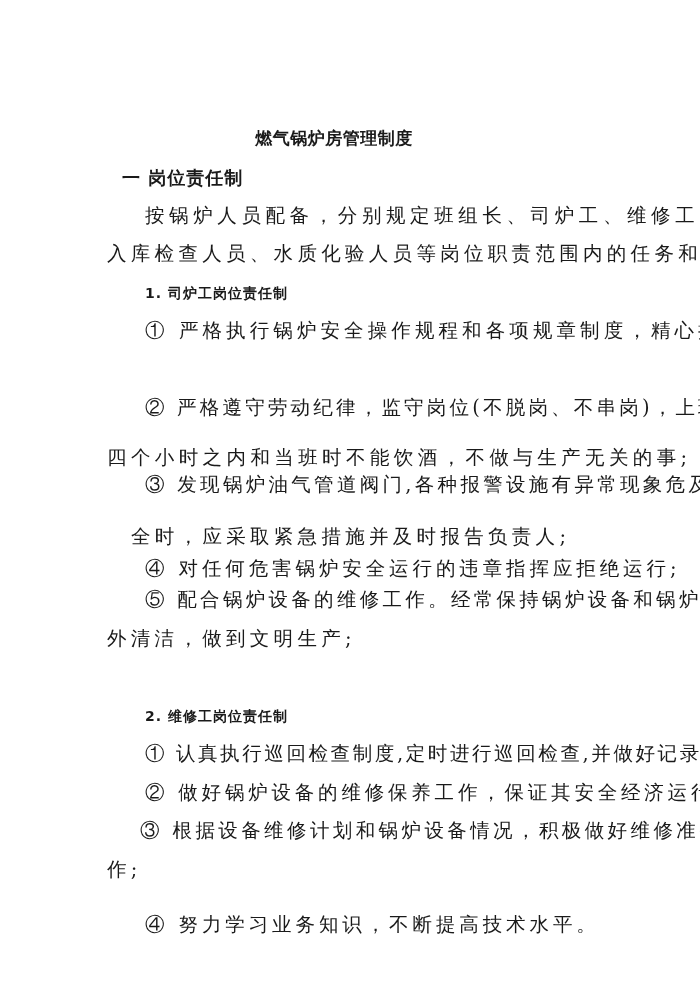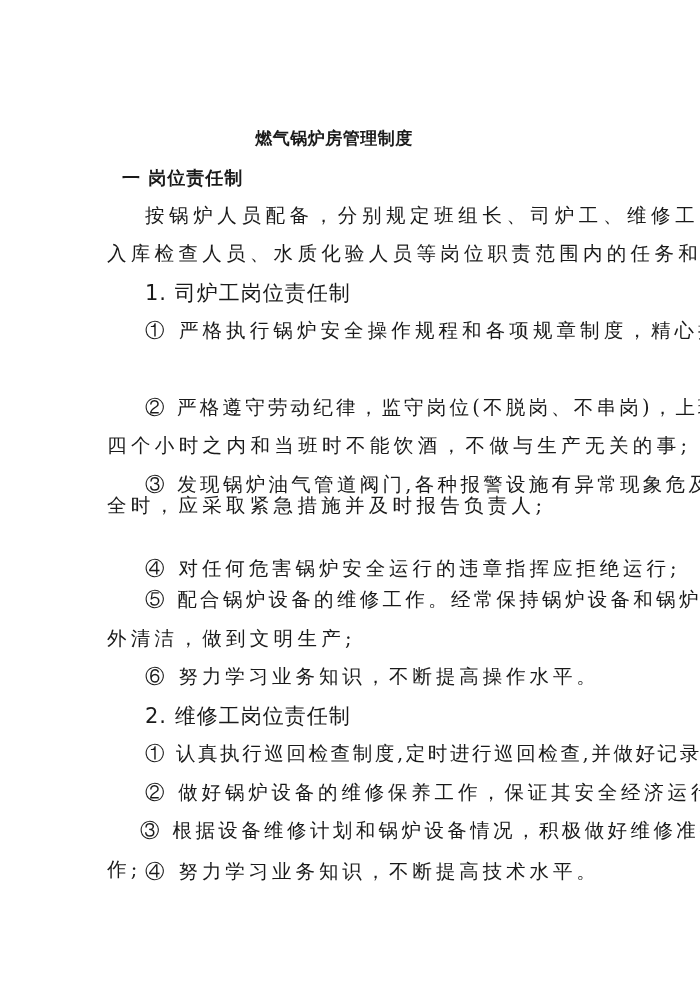--- a/index.html
+++ b/index.html
@@ -4,49 +4,48 @@
 <style>
   html, body { margin: 0; padding: 0; background: #ffffff; }
   body { width: 700px; height: 990px; position: relative; overflow: hidden;
          font-family: "DejaVu Serif", "Liberation Serif", serif; color: #1a1a1a; }
   .page { position: absolute; left: 0; top: 0; width: 657px; height: 990px; }
   .line { position: absolute; left: 107px; white-space: nowrap; font-size: 19.5px; line-height: 24px; letter-spacing: 4.3px; }
   .title { position: absolute; top: 127px; left: 0; width: 668px; text-align: center;
            font-family: "DejaVu Sans", "Liberation Sans", sans-serif; font-weight: bold;
            font-size: 17px; letter-spacing: 0.5px; }
   .heading1 { font-family: "DejaVu Sans", "Liberation Sans", sans-serif; font-weight: bold; font-size: 18px; letter-spacing: 1px; left: 106px; margin-left: 16px; }
-  .heading2 { font-family: "DejaVu Sans", "Liberation Sans", sans-serif; font-weight: normal; font-size: 21px; letter-spacing: 1px; left: 145px; }
+  .heading2 { font-family: "DejaVu Sans", "Liberation Sans", sans-serif; font-weight: bold; font-size: 14px; letter-spacing: 1px; left: 145px; }
   .indent { left: 145px; }
   .indent-s { left: 140px; }
 </style>
 </head>
 <body>
 
 <div class="page">
 
   <div class="title">燃气锅炉房管理制度</div>
 
   <div class="line heading1" style="top:166px;">一 岗位责任制</div>
 
   <div class="line indent" style="top:204px; letter-spacing:4.6px;">按锅炉人员配备，分别规定班组长、司炉工、维修工、油料</div>
   <div class="line" style="top:242px; letter-spacing:4.3px;">入库检查人员、水质化验人员等岗位职责范围内的任务和要求。</div>
 
   <div class="line heading2" style="top:281px;">1. 司炉工岗位责任制</div>
 
   <div class="line indent" style="top:319px; letter-spacing:4.1px;">① 严格执行锅炉安全操作规程和各项规章制度，精心操作，</div>
   <div class="line indent" style="top:396px; letter-spacing:3.2px;">② 严格遵守劳动纪律，监守岗位(不脱岗、不串岗)，上班前</div>
-  <div class="line" style="top:434px; letter-spacing:4.4px;">四个小时之内和当班时不能饮酒，不做与生产无关的事;</div>
+  <div class="line" style="top:446px; letter-spacing:4.4px;">四个小时之内和当班时不能饮酒，不做与生产无关的事;</div>
   <div class="line indent" style="top:473px; letter-spacing:3.3px;">③ 发现锅炉油气管道阀门,各种报警设施有异常现象危及安</div>
-  <div class="line" style="top:494px;">全时，应采取紧急措施并及时报告负责人;</div>
+  <div class="line" style="top:525px;margin-left:24px;">全时，应采取紧急措施并及时报告负责人;</div>
   <div class="line indent" style="top:550px; letter-spacing:3.9px;margin-top:7px;">④ 对任何危害锅炉安全运行的违章指挥应拒绝运行;</div>
   <div class="line indent" style="top:588px; letter-spacing:3.3px;">⑤ 配合锅炉设备的维修工作。经常保持锅炉设备和锅炉房内</div>
   <div class="line" style="top:627px;text-align:right;">外清洁，做到文明生产;</div>
-  <div class="line indent" style="top:665px; letter-spacing:3.9px;">⑥ 努力学习业务知识，不断提高操作水平。</div>
 
   <div class="line heading2" style="top:704px;">2. 维修工岗位责任制</div>
 
   <div class="line indent" style="top:742px; letter-spacing:2.6px;">① 认真执行巡回检查制度,定时进行巡回检查,并做好记录;</div>
   <div class="line indent" style="top:781px; letter-spacing:3.8px;">② 做好锅炉设备的维修保养工作，保证其安全经济运行;</div>
   <div class="line indent-s" style="top:819px; letter-spacing:3.4px;">③ 根据设备维修计划和锅炉设备情况，积极做好维修准备工</div>
   <div class="line" style="top:858px;">作;</div>
-  <div class="line indent" style="top:860px; letter-spacing:3.9px;">④ 努力学习业务知识，不断提高技术水平。</div>
+  <div class="line indent" style="top:913px; letter-spacing:3.9px;">④ 努力学习业务知识，不断提高技术水平。</div>
 
 </div>
 
 </body></html>

